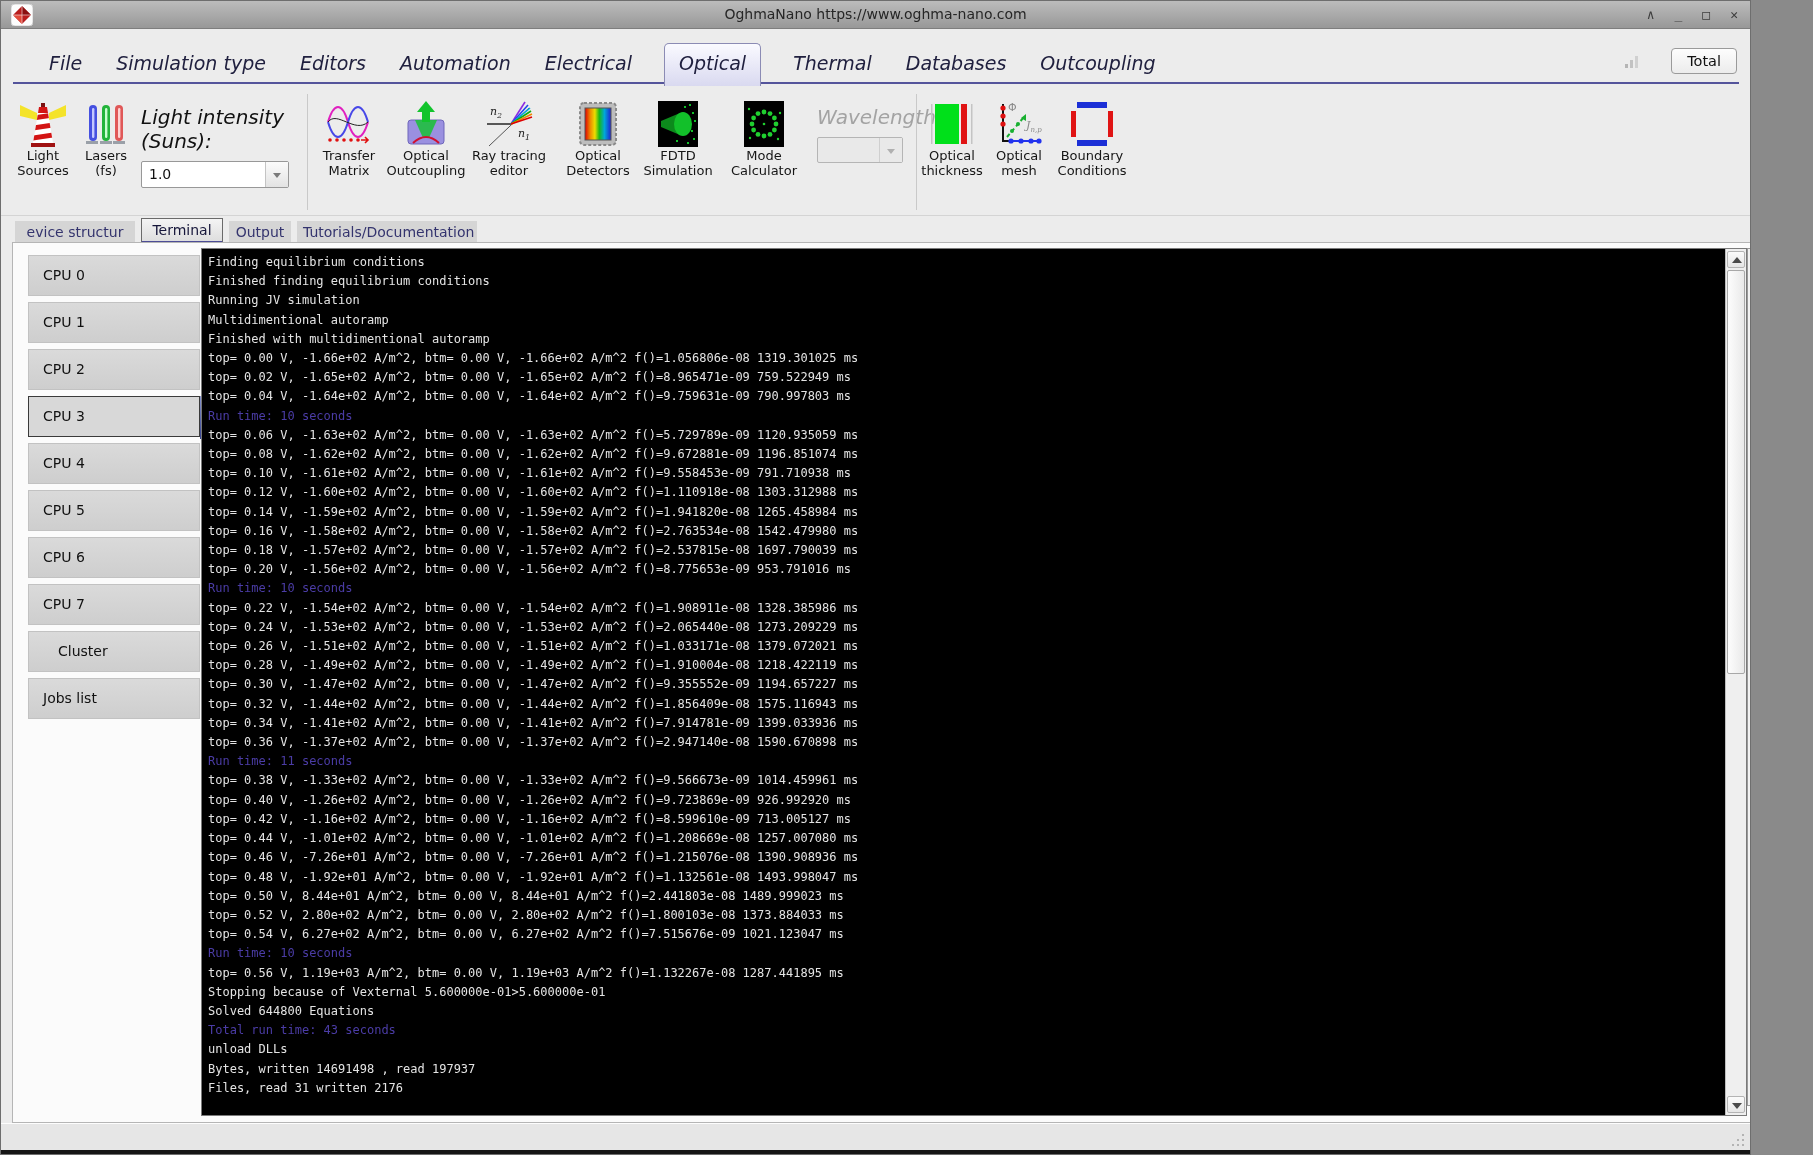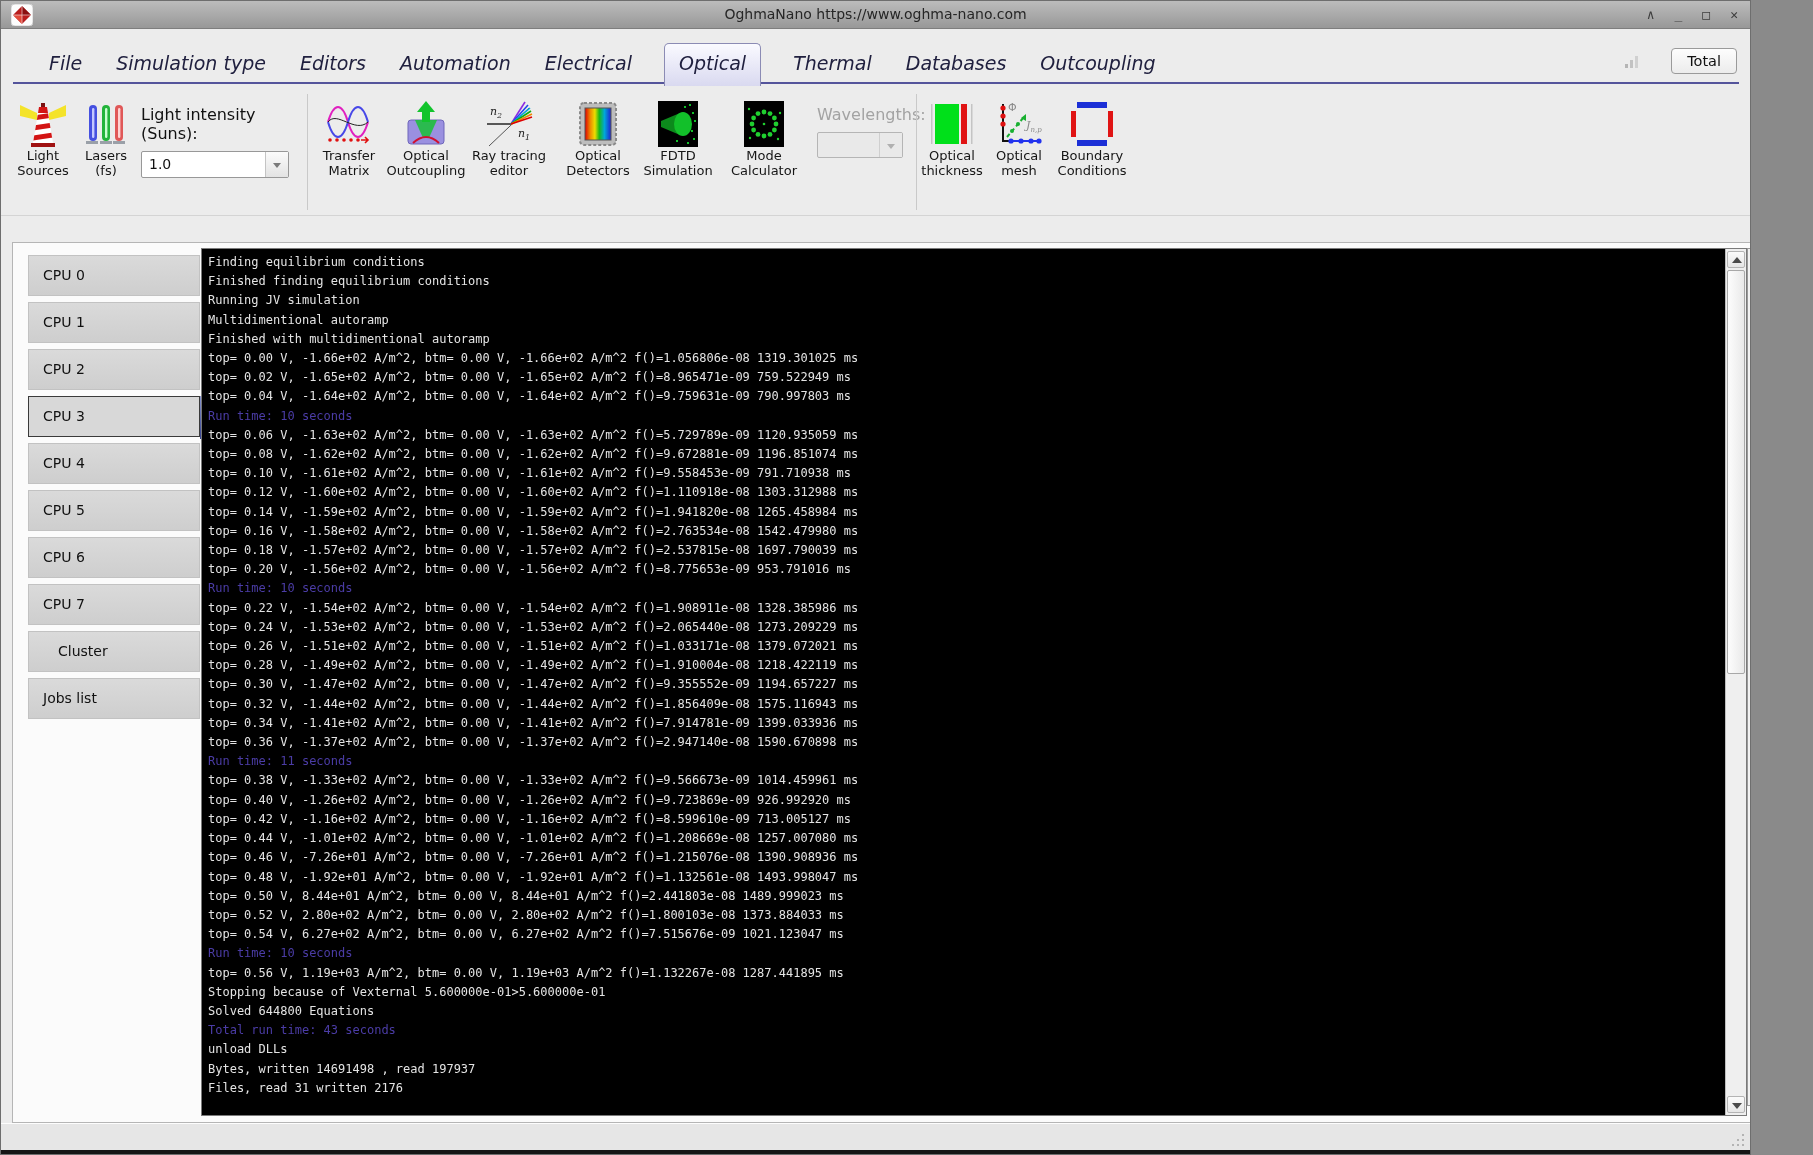--- a/index.html
+++ b/index.html
@@ -24,21 +24,21 @@
   .about-btn{position:absolute;right:13px;bottom:10px;padding:4px 15px;font-size:14.5px;color:#111;
              background:linear-gradient(#fdfdfd,#ececec);border:1px solid #9a9a9a;border-radius:4px;}
   .signal{position:absolute;right:110px;bottom:16px;}
   
   .ribbon{position:absolute;left:0;top:83px;width:100%;height:132px;background:#ececec;border-bottom:1px solid #d4d4d4;}
   .tool{position:absolute;top:16px;width:84px;display:flex;flex-direction:column;align-items:center;gap:0;
         font-size:13px;line-height:15px;text-align:center;white-space:pre-line;color:#161616;}
   .tool svg{display:block;}
   .vsep{position:absolute;top:10px;width:1px;height:116px;background:#c9c9c9;}
   .field{position:absolute;}
-  .field .flabel{font-size:16px;color:#111;}
+  .field .flabel{font-size:20px;color:#111;font-style:italic;}
   .field .flabel.dis{color:#a3a3a3;}
   .combo{position:relative;margin-top:8px;height:27px;background:#fff;border:1px solid #989898;border-radius:2px;}
   .combo.dis{background:#e9e9e9;border-color:#b5b5b5;}
   .combo .val{position:absolute;left:7px;top:4px;font-size:14px;color:#111;}
   .combo .cbtn{position:absolute;right:0;top:0;bottom:0;width:23px;border-left:1px solid #c4c4c4;
                background:linear-gradient(#fbfbfb,#e3e3e3);}
   .combo.dis .cbtn{background:#e9e9e9;border-left-color:#cfcfcf;}
   .arr{position:absolute;left:7px;top:11px;width:0;height:0;border-left:4px solid transparent;
        border-right:4px solid transparent;border-top:5px solid #7a7a7a;}
   
@@ -344,20 +344,26 @@
         <rect x="9" y="2" width="30" height="6" fill="#1b2fd6"></rect>
         <rect x="9" y="40" width="30" height="6" fill="#1b2fd6"></rect>
         <rect x="3" y="11" width="5" height="26" fill="#e01414"></rect>
         <rect x="40" y="11" width="5" height="26" fill="#e01414"></rect>
       </svg>
       <span>Boundary
 Conditions</span>
     </div>
   </div>
 
+  <div class="nb-tabs" id="nb-tabs">
+      <div class="nb-tab" style="width: 120px;">evice structur</div>
+      <div class="nb-tab sel" style="width: 82px;">Terminal</div>
+      <div class="nb-tab" style="width: 62px;">Output</div>
+      <div class="nb-tab" style="width: 180px;">Tutorials/Documentation</div>
+    </div>
 
   <div class="content">
     <div id="sidebar">
         <div class="side-btn" style="top: 12px;">CPU 0</div>
         <div class="side-btn" style="top: 59px;">CPU 1</div>
         <div class="side-btn" style="top: 106px;">CPU 2</div>
         <div class="side-btn sel" style="top: 153px;">CPU 3<div class="sel-ind"></div></div>
         <div class="side-btn" style="top: 200px;">CPU 4</div>
         <div class="side-btn" style="top: 247px;">CPU 5</div>
         <div class="side-btn" style="top: 294px;">CPU 6</div>

